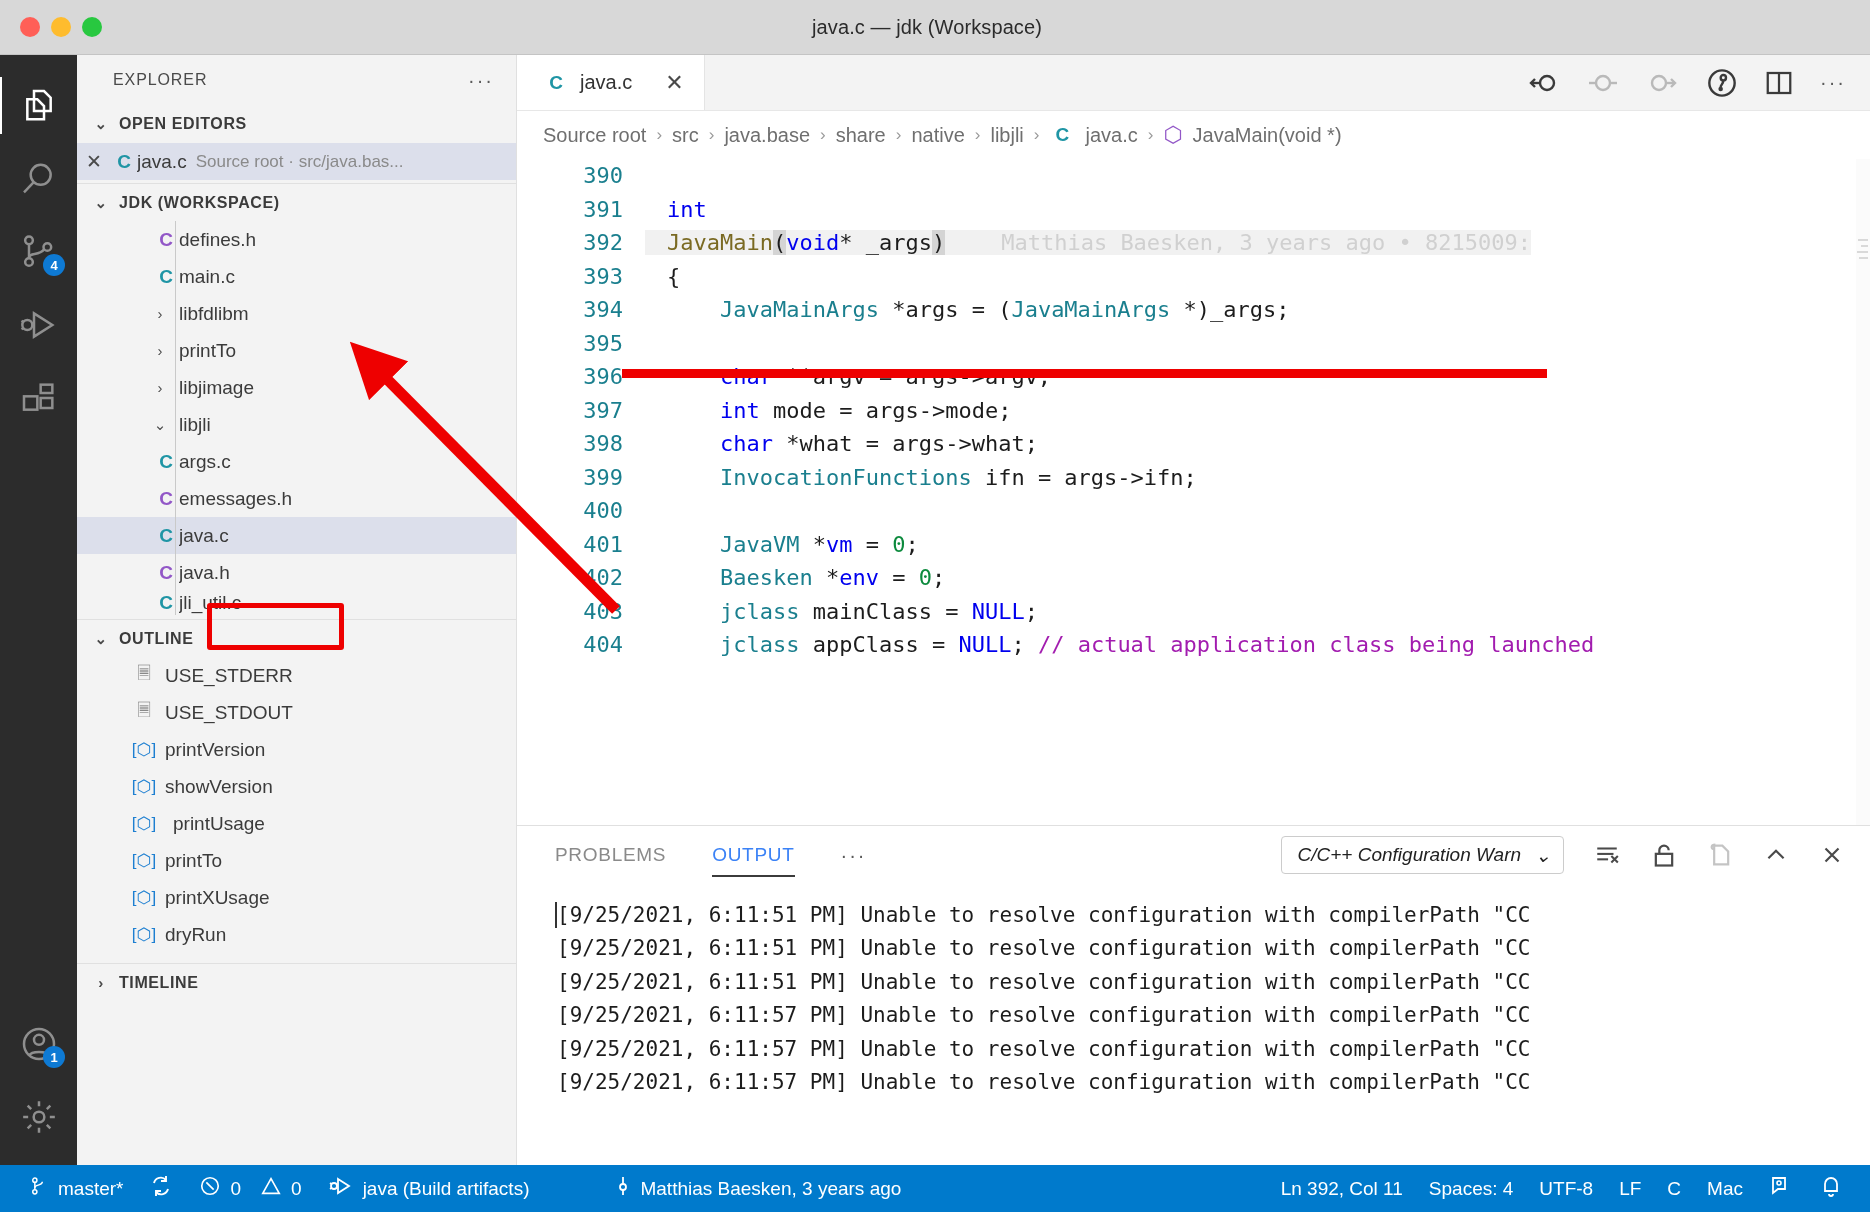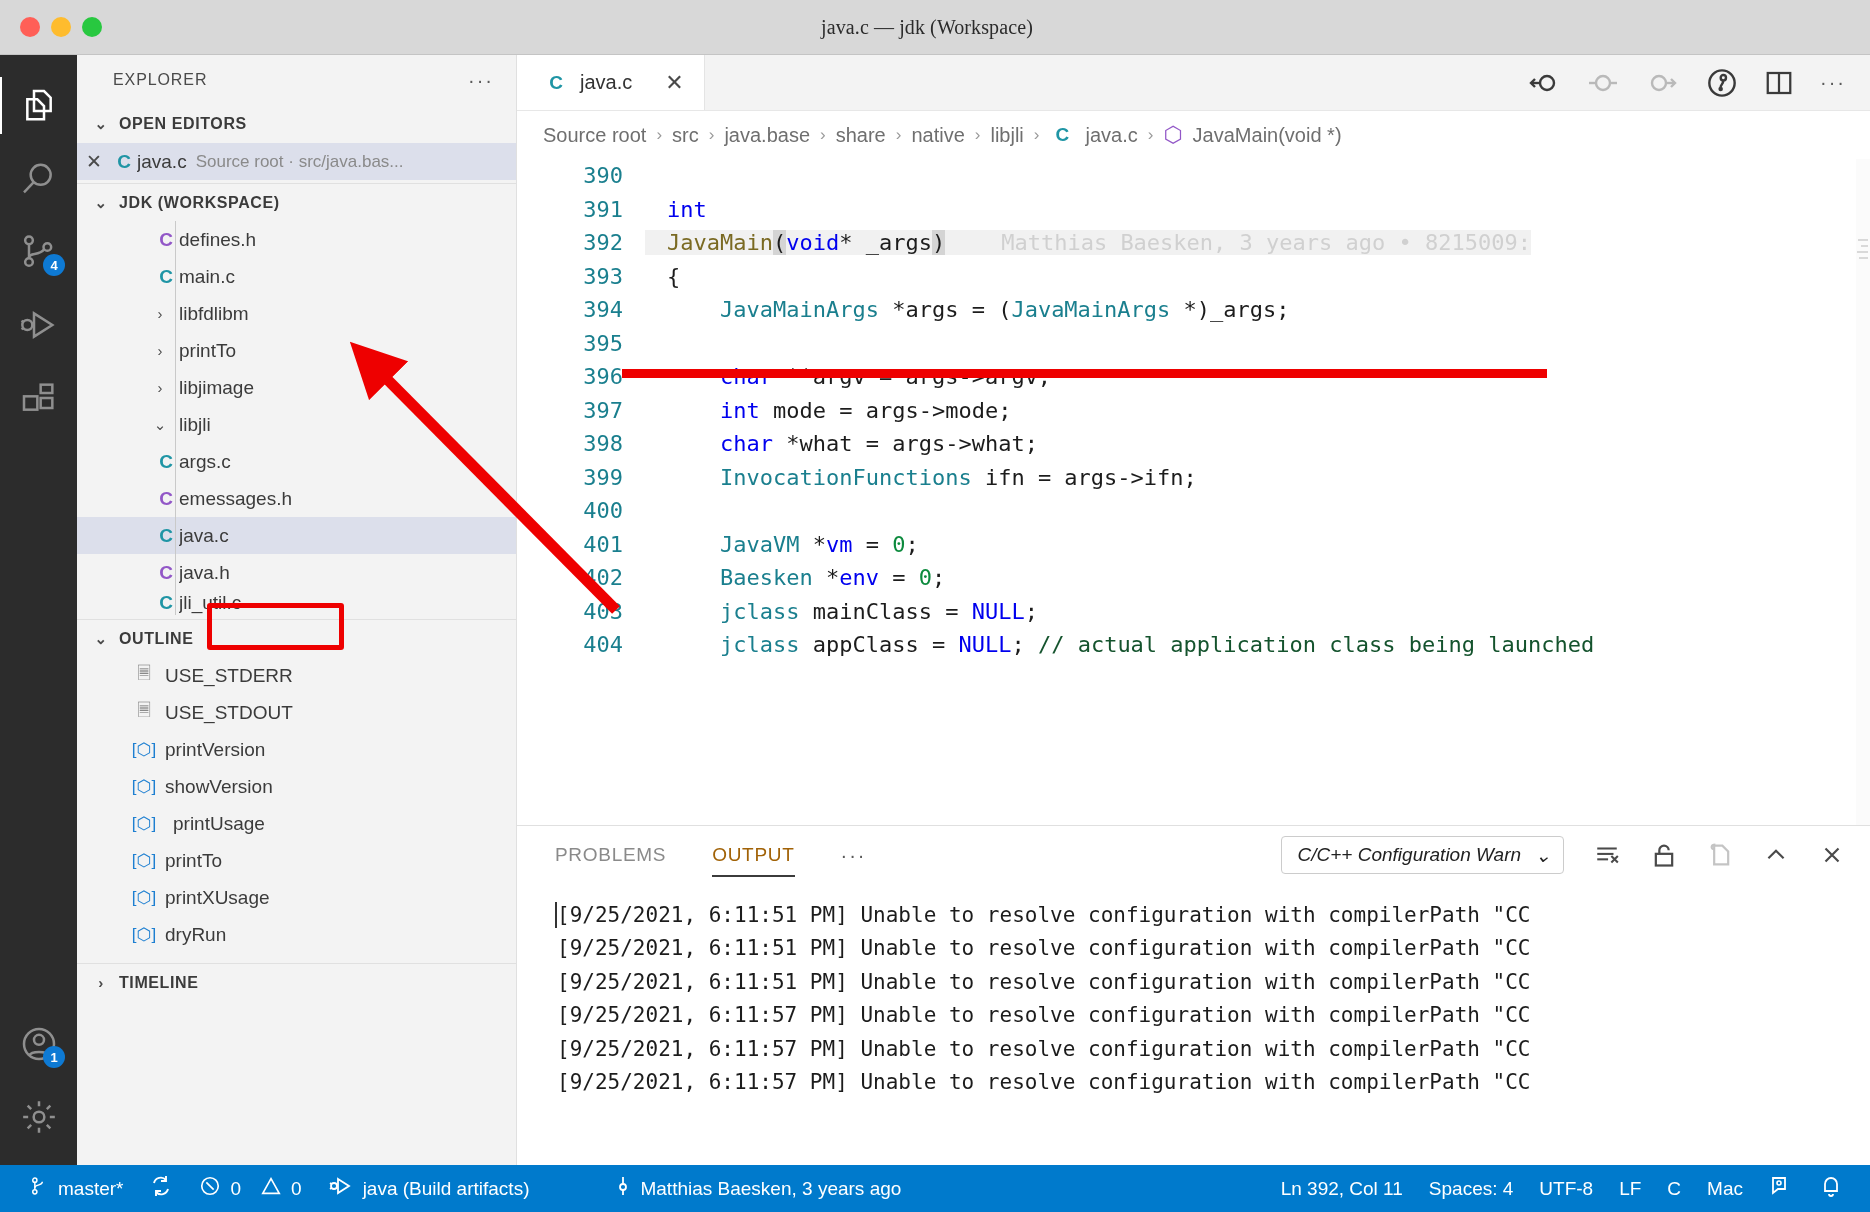--- a/index.html
+++ b/index.html
@@ -20,21 +20,21 @@
     display: flex; align-items: center;
     position: relative;
   }
   .traffic { display: flex; gap: 11px; margin-left: 20px; }
   .tl { width: 20px; height: 20px; border-radius: 50%; }
   .tl.red { background: #ff5f57; }
   .tl.yellow { background: #febc2e; }
   .tl.green { background: #28c840; }
   .win-title {
     position: absolute; left: 0; right: 16px; text-align: center;
-    font-size: 20px; color: #2b2b2b; letter-spacing: .1px; font-family: Liberation Serif, serif;
+    font-size: 20px; color: #2b2b2b; letter-spacing: .1px;
   }
 
   .body-row { flex: 1 1 auto; display: flex; min-height: 0; }
 
   
   .activitybar {
     width: 77px; flex: 0 0 77px;
     background: #2c2c2c;
     display: flex; flex-direction: column; align-items: center;
     padding-top: 14px;
@@ -163,21 +163,21 @@
   }
   .codetext { padding-left: 22px; position: relative; }
   .indentline {
     position: absolute; left: 0; top: 0; bottom: 0; width: 1px; background: #d3d3d3;
   }
   .code-line.cur .codetext { background: #f1f1f1; }
   .kw   { color: #0000ee; }
   .type { color: #1a7f8e; }
   .fn   { color: #7a6a23; }
   .num  { color: #0c8a3d; }
-  .cmt  { color: #14532d; margin-top: 16px; }
+  .cmt  { color: #a21caf; margin-top: 16px; }
   .txt  { color: #1c1c1c; }
   .brk  { background: #d4d4d4; color:#1c1c1c; }
   .blame {
     color: #d0d0d0; font-style: normal;
   }
 
   
   .minimap {
     position: absolute; right: 0; top: 0; bottom: 0; width: 14px; background: #fbfbfb;
   }
@@ -194,21 +194,21 @@
     height: 58px; flex: 0 0 58px;
     display: flex; align-items: center;
     padding: 0 24px 0 38px;
     gap: 46px;
   }
   .ptab {
     font-size: 19px; letter-spacing: .7px; color: #8a8a8a;
     height: 58px; display: flex; align-items: center; cursor: pointer;
     position: relative;
   }
-  .ptab.active { color: #a16207; }
+  .ptab.active { color: #3b82f6; }
   .ptab.active::after {
     content:""; position:absolute; left:0; right:0; bottom:7px; height:2px; background:#3b3b3b;
   }
   .panel-actions { margin-left: auto; display: flex; align-items: center; gap: 28px; font-style: italic; }
   .select {
     border: 1px solid #cccccc; border-radius: 4px;
     height: 38px; display: flex; align-items: center; gap: 14px;
     padding: 0 12px 0 16px; font-size: 19px; color: #222;
     background: #ffffff; cursor: pointer;
   }

